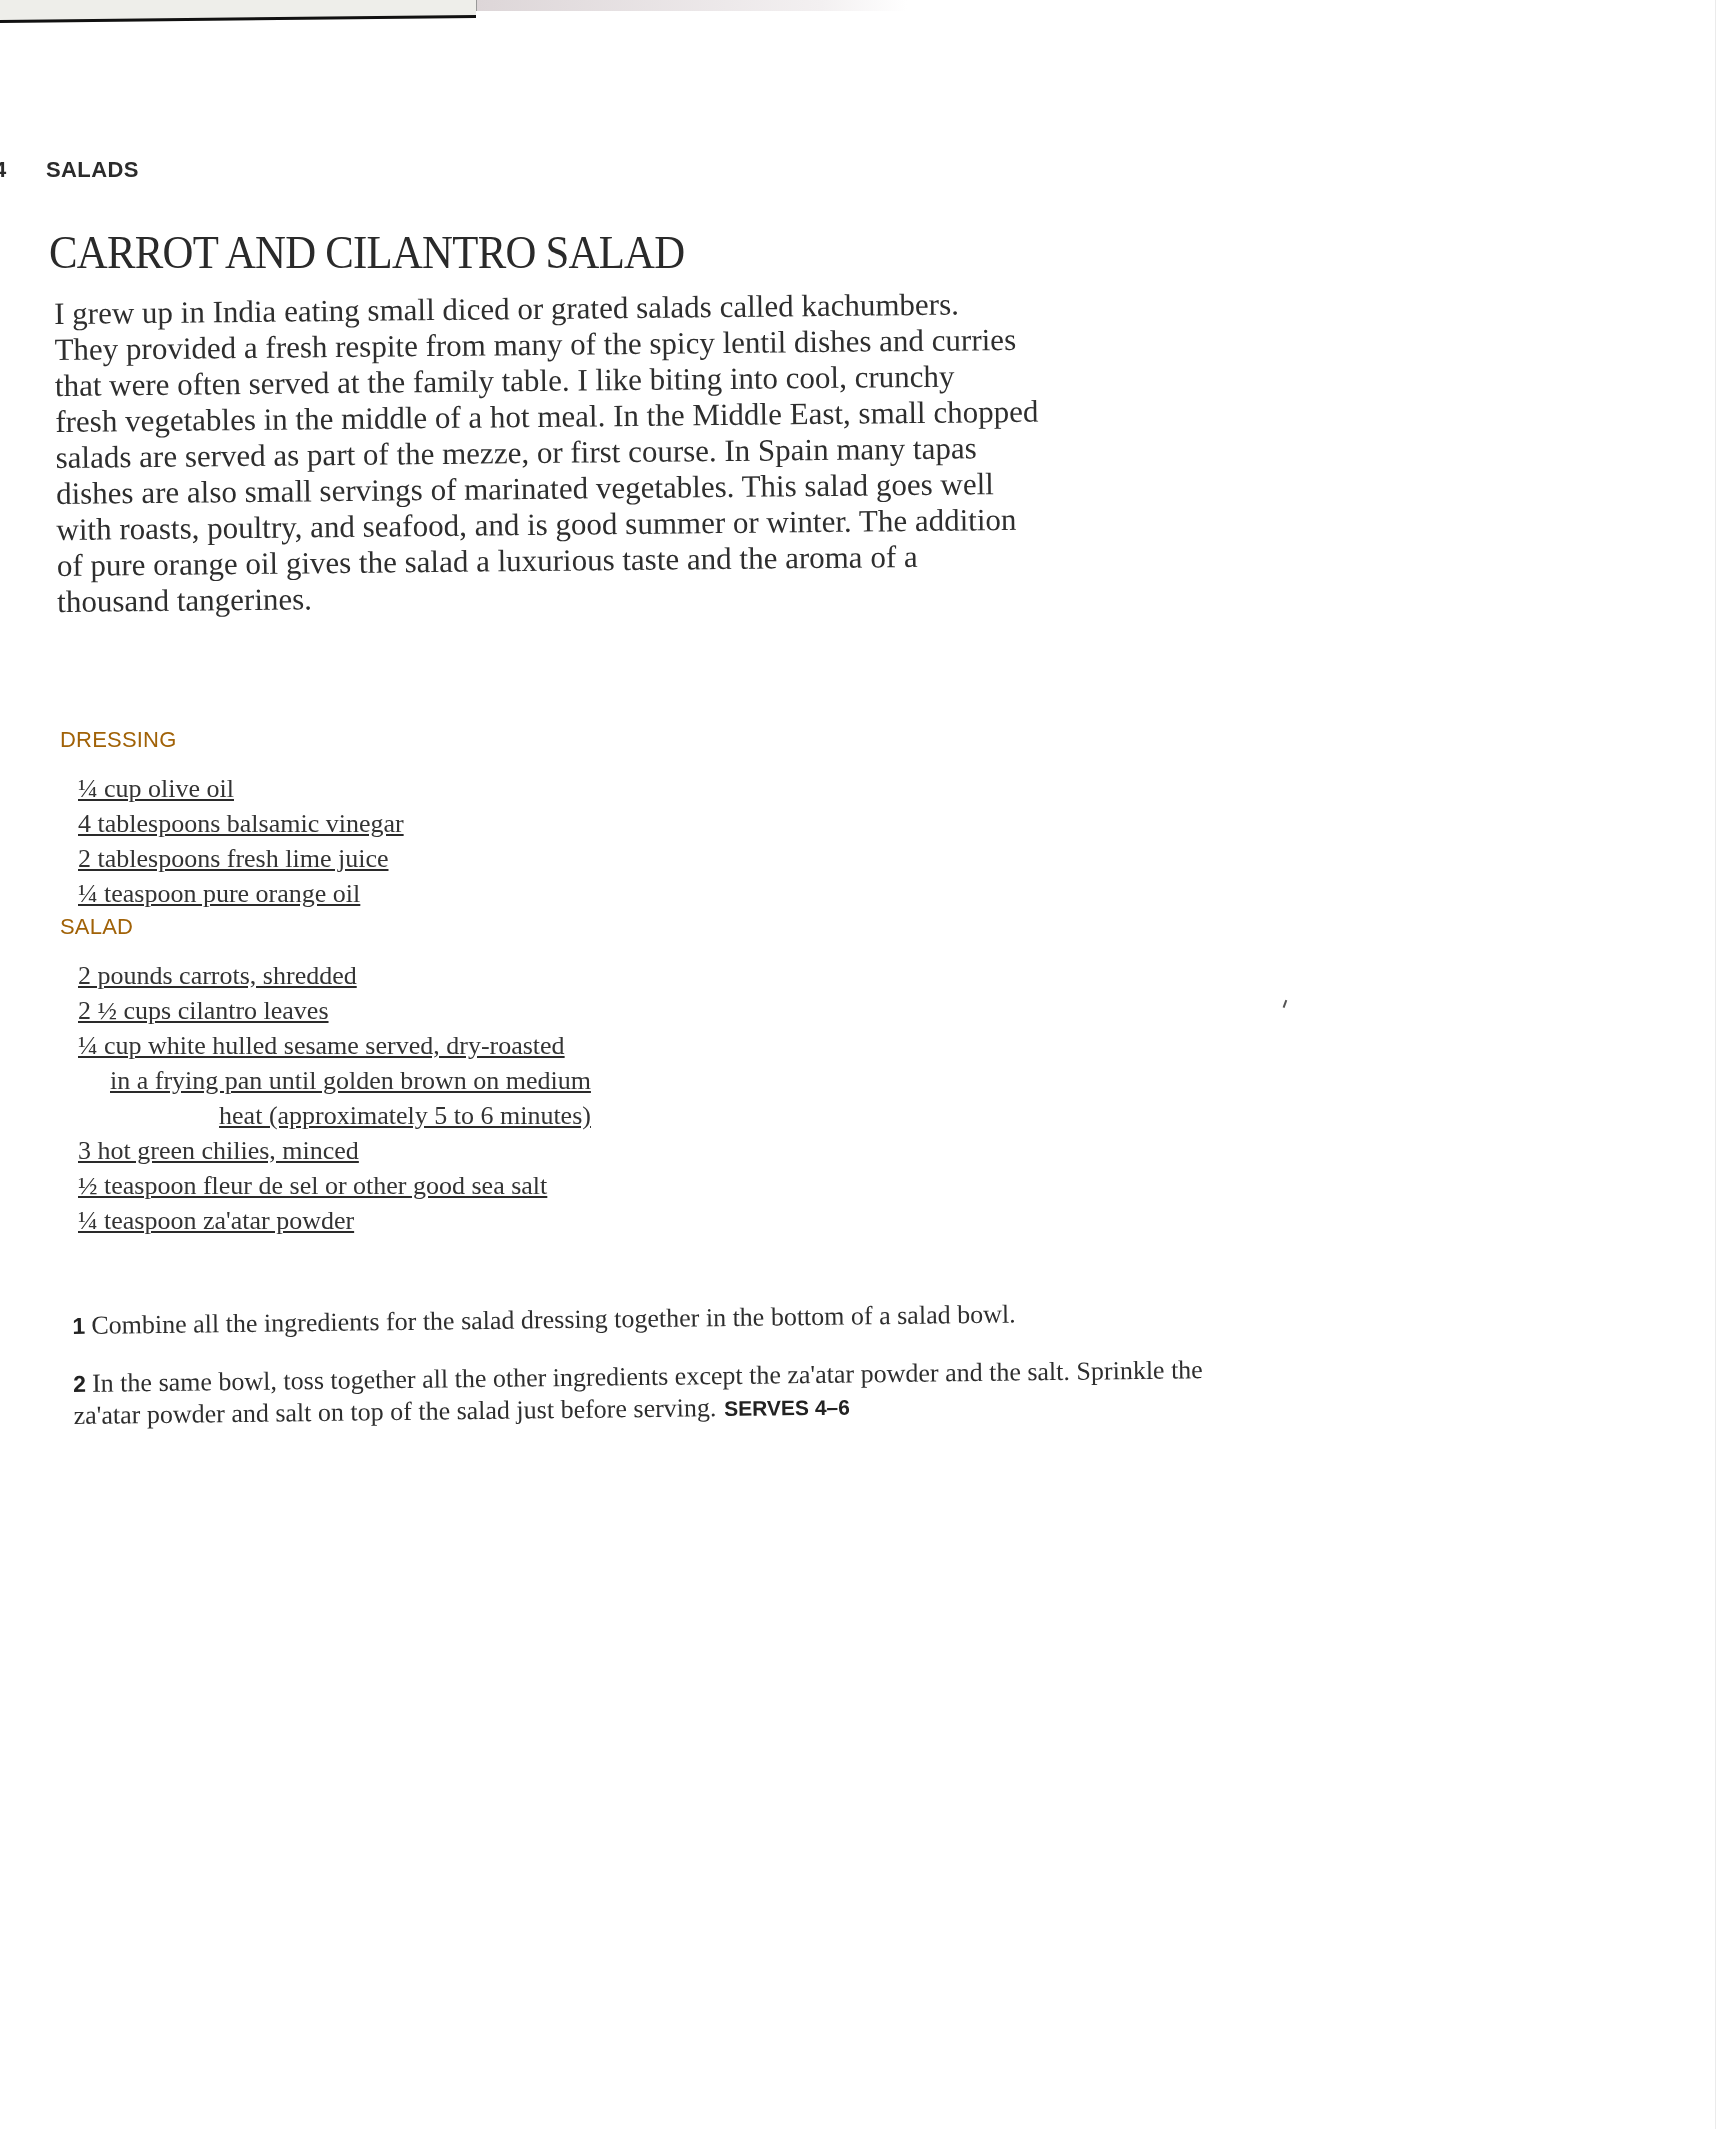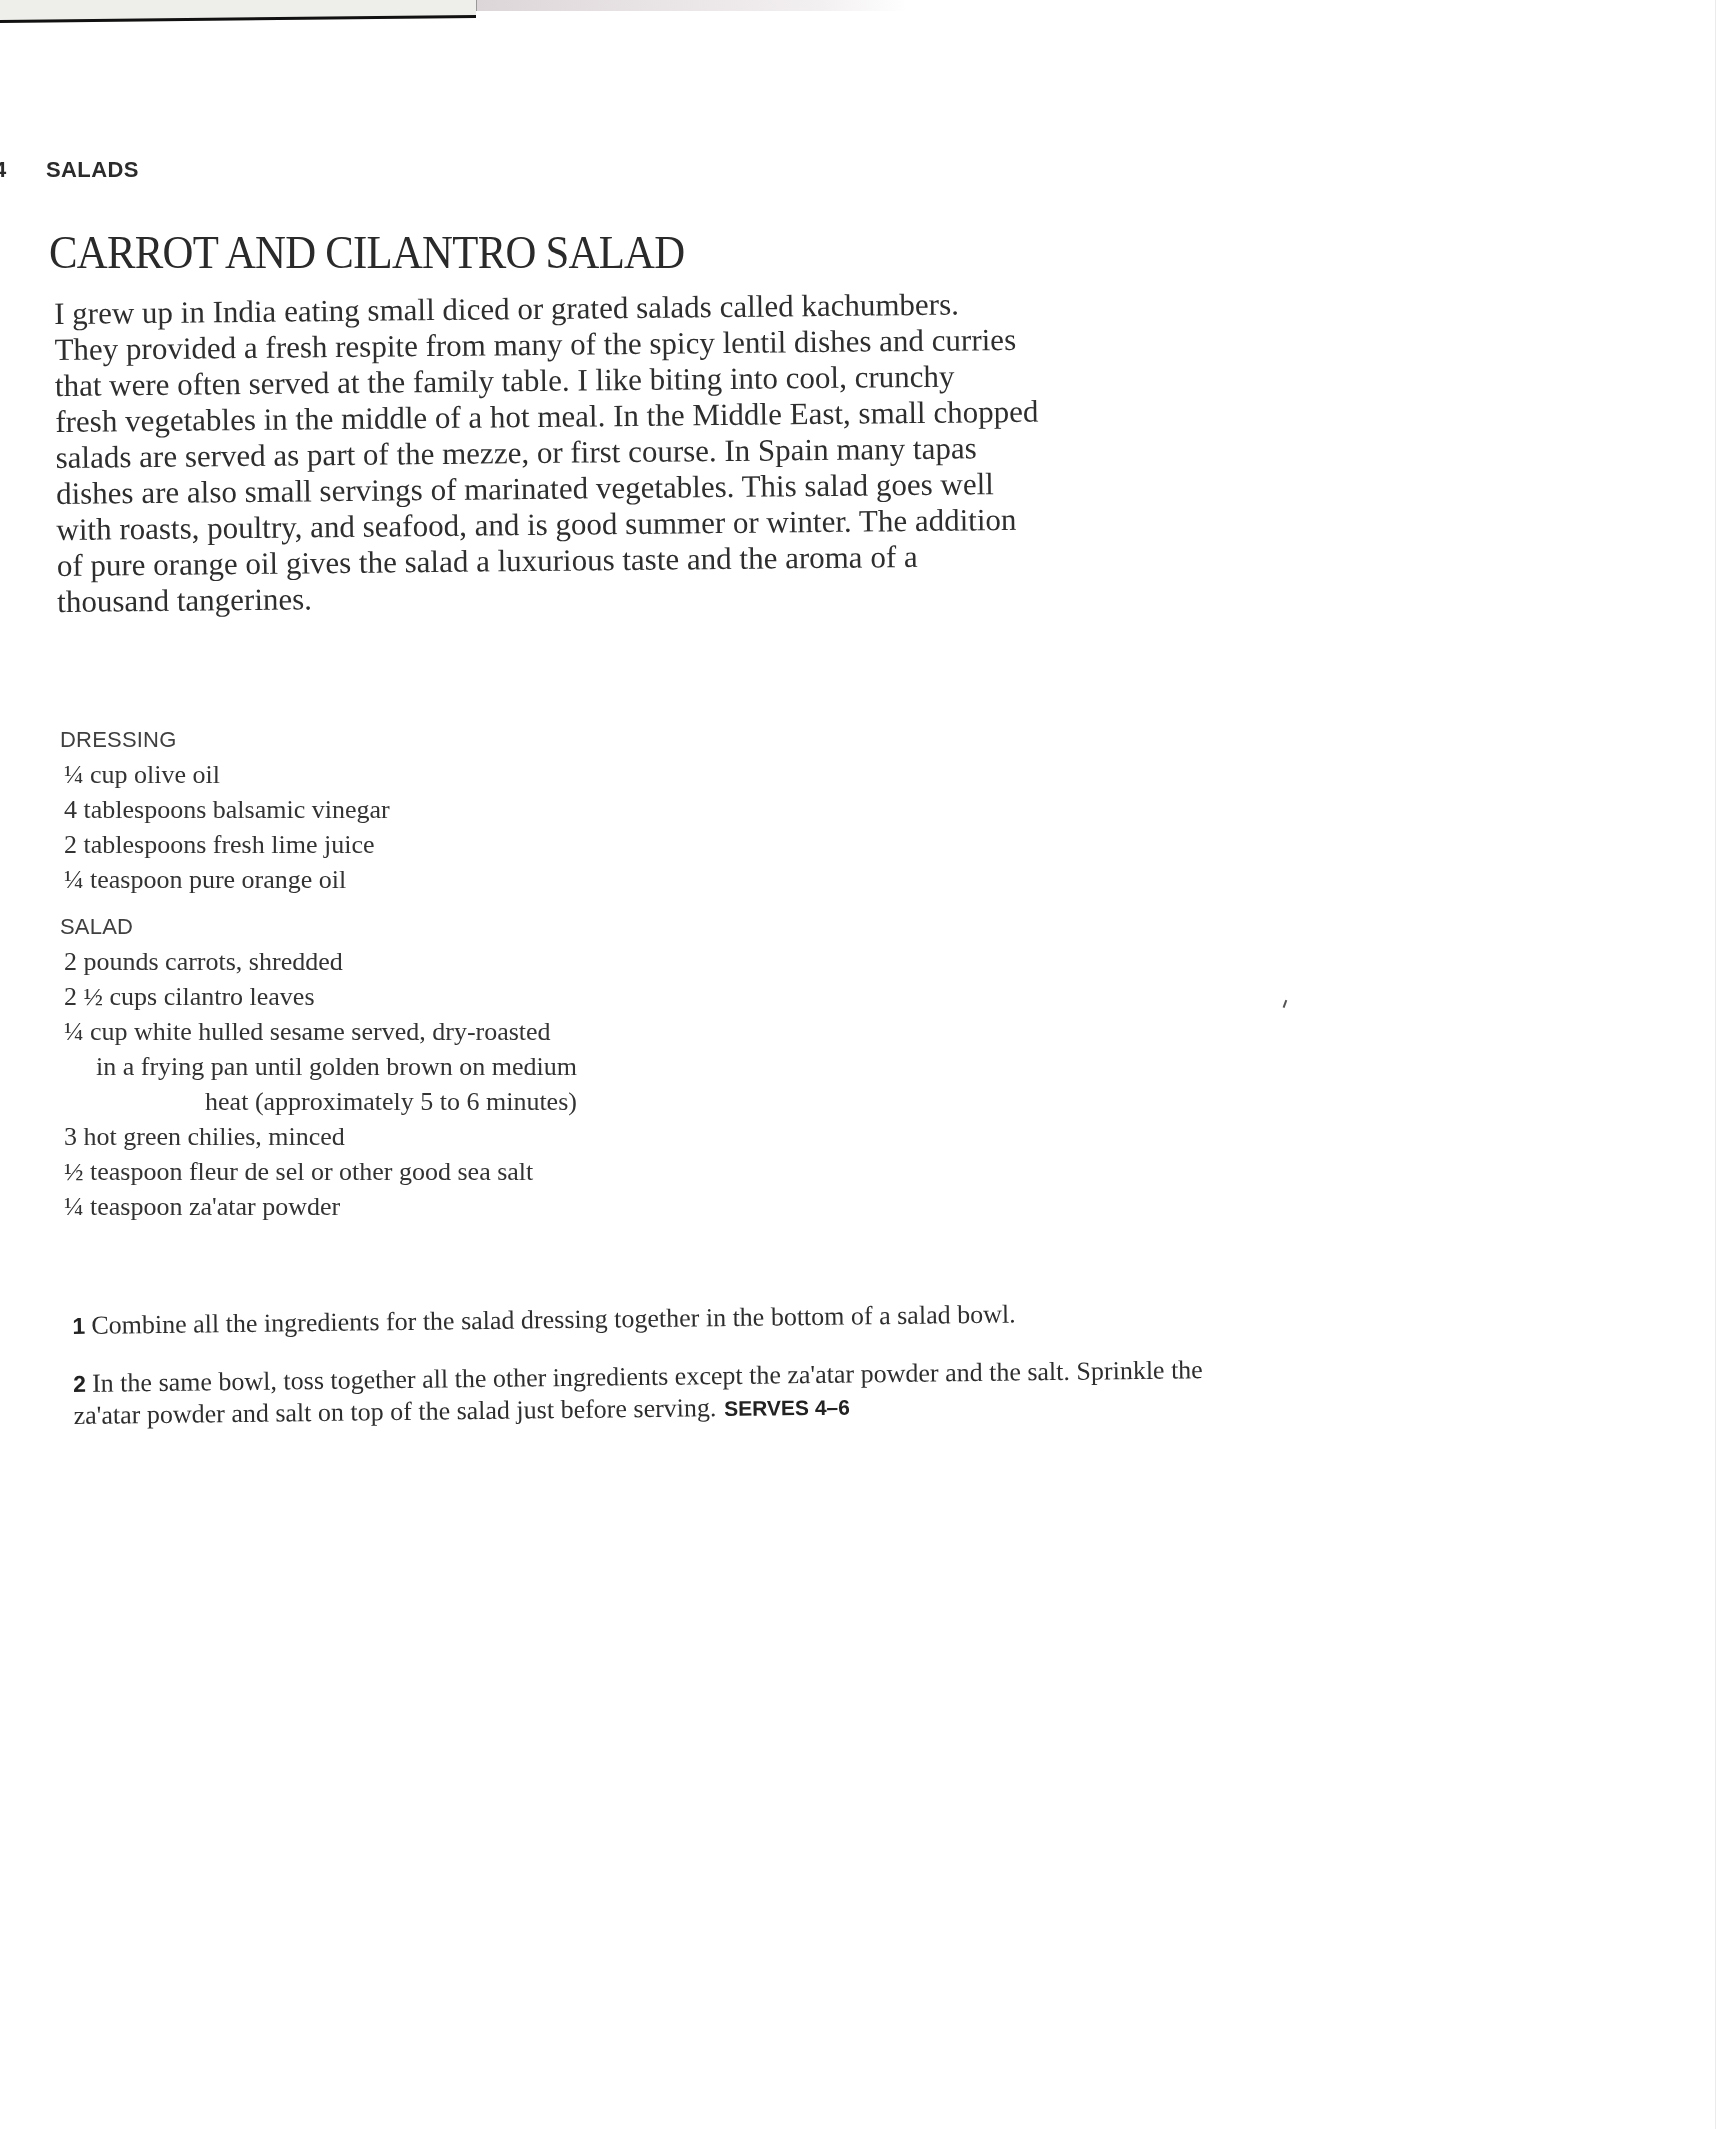--- a/index.html
+++ b/index.html
@@ -36,25 +36,25 @@
     color: #2a2a2a; margin: 0;
   }
   .intro {
     position: absolute; left: 54px; top: 296px; width: 1198px;
     font-size: 31px; line-height: 36px; color: #2e2e2e;
     transform: rotate(-0.6deg); transform-origin: left top;
   }
   .intro div { white-space: nowrap; }
   .ing-head {
     font-family: "Liberation Sans", "DejaVu Sans", sans-serif;
-    font-size: 22px; font-weight: normal; color: #404040; letter-spacing: 0.2px;
+    font-size: 22px; font-weight: normal; color: #a16207; letter-spacing: 0.2px;
     margin: 0;
   }
   .ing-block { position: absolute; left: 60px; }
-  .ing-list { list-style: none; margin: 4px; padding: 0; }
+  .ing-list { list-style: none; margin: 18px; padding: 0; text-decoration: underline; }
   .ing-list li {
     font-size: 26px; line-height: 35px; color: #333; white-space: nowrap;
   }
   .ing-list li .cont { display: block; padding-left: 32px; text-align: right; }
   .steps {
     position: absolute; left: 72px; top: 1284px; width: 1198px;
     transform: rotate(-0.7deg); transform-origin: left top;
   }
   .step { font-size: 26px; line-height: 32px; color: #2e2e2e; margin-bottom: 17px; }
   .step-num {

